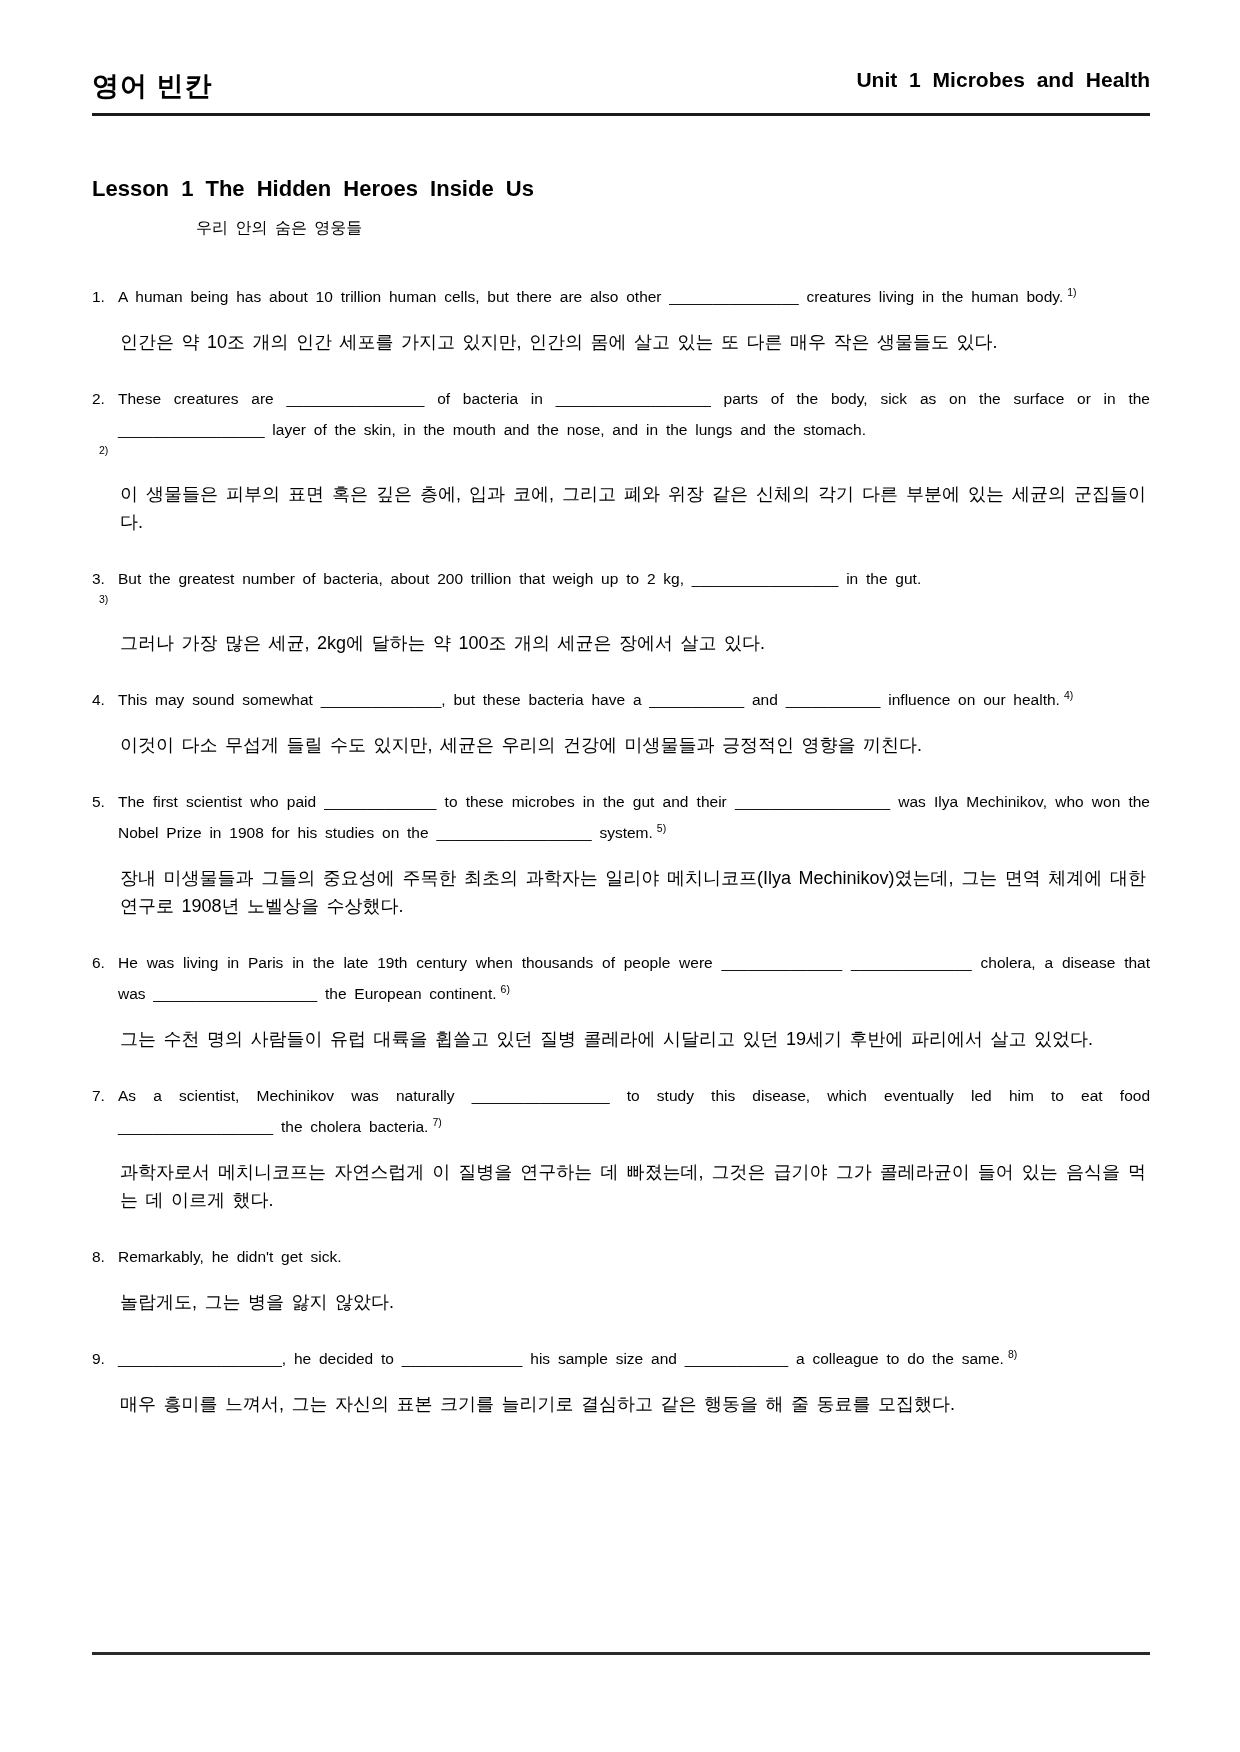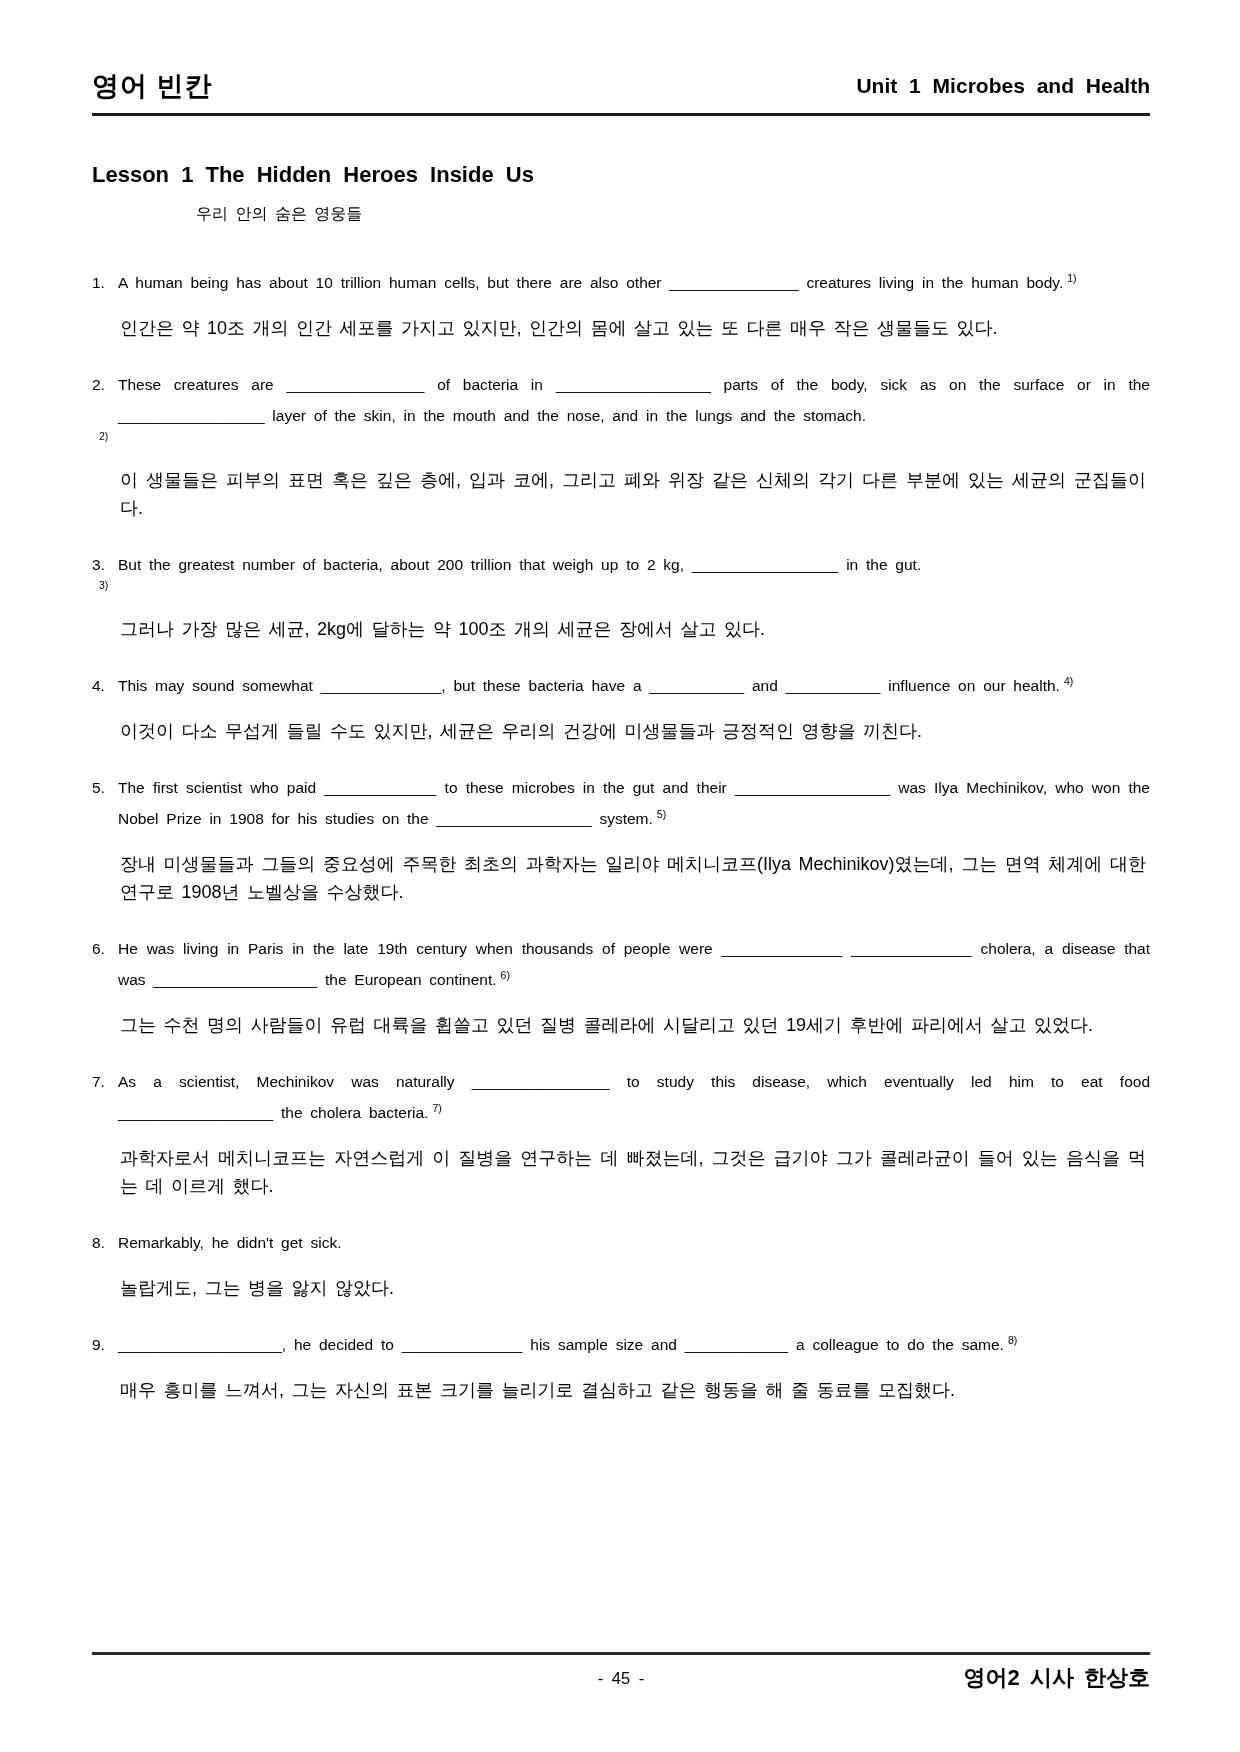--- a/index.html
+++ b/index.html
@@ -10,27 +10,27 @@
     height: 1752px;
     margin: 0 auto;
     background: #ffffff;
     color: #000;
     font-family: "Liberation Sans", "DejaVu Sans", sans-serif;
     overflow: hidden;
   }
   .content { padding: 68px 90px 0 92px; }
 
   
-  .hdr { display: flex; justify-content: space-between; align-items: center; }
+  .hdr { display: flex; justify-content: space-between; align-items: flex-start; }
   .hdr-left  { font-size: 27px; font-weight: bold; letter-spacing: 1px; }
   .hdr-right { font-size: 21px; font-weight: bold; word-spacing: 6px; }
   .hdr-rule { border: none; border-top: 3px solid #1a1a1a; margin: 9px 0 0 0; }
 
   
-  .lesson-title { font-size: 22px; font-weight: bold; word-spacing: 6px; margin-top: 46px; }
+  .lesson-title { font-size: 22px; font-weight: bold; word-spacing: 6px; margin-top: 60px; }
   .lesson-subtitle { font-size: 16px; word-spacing: 3px; margin-top: 16px; margin-left: 104px; }
 
   
   .items { margin-top: 42px; }
   .item { margin-bottom: 27px; }
   .en {
     position: relative;
     margin: 0 0 0 26px;
     font-size: 15.5px;
     line-height: 31px;
@@ -118,18 +118,14 @@
       <div class="item">
         <p class="en"><span class="num">9.</span><span>___________________, he decided to ______________ his sample size and ____________ a colleague to do the same.</span><sup class="fn">8)</sup></p>
         <p class="ko">매우 흥미를 느껴서, 그는 자신의 표본 크기를 늘리기로 결심하고 같은 행동을 해 줄 동료를 모집했다.</p>
       </div>
 
     </div>
   </div>
 
   <div class="ftr">
     <hr class="ftr-rule">
-    <div class="ftr-row">
-      <span class="page-num">- 45 -</span>
-      <span class="publisher">영어2 시사 한상호</span>
-    </div>
   </div>
 </div>
 
 </body></html>

